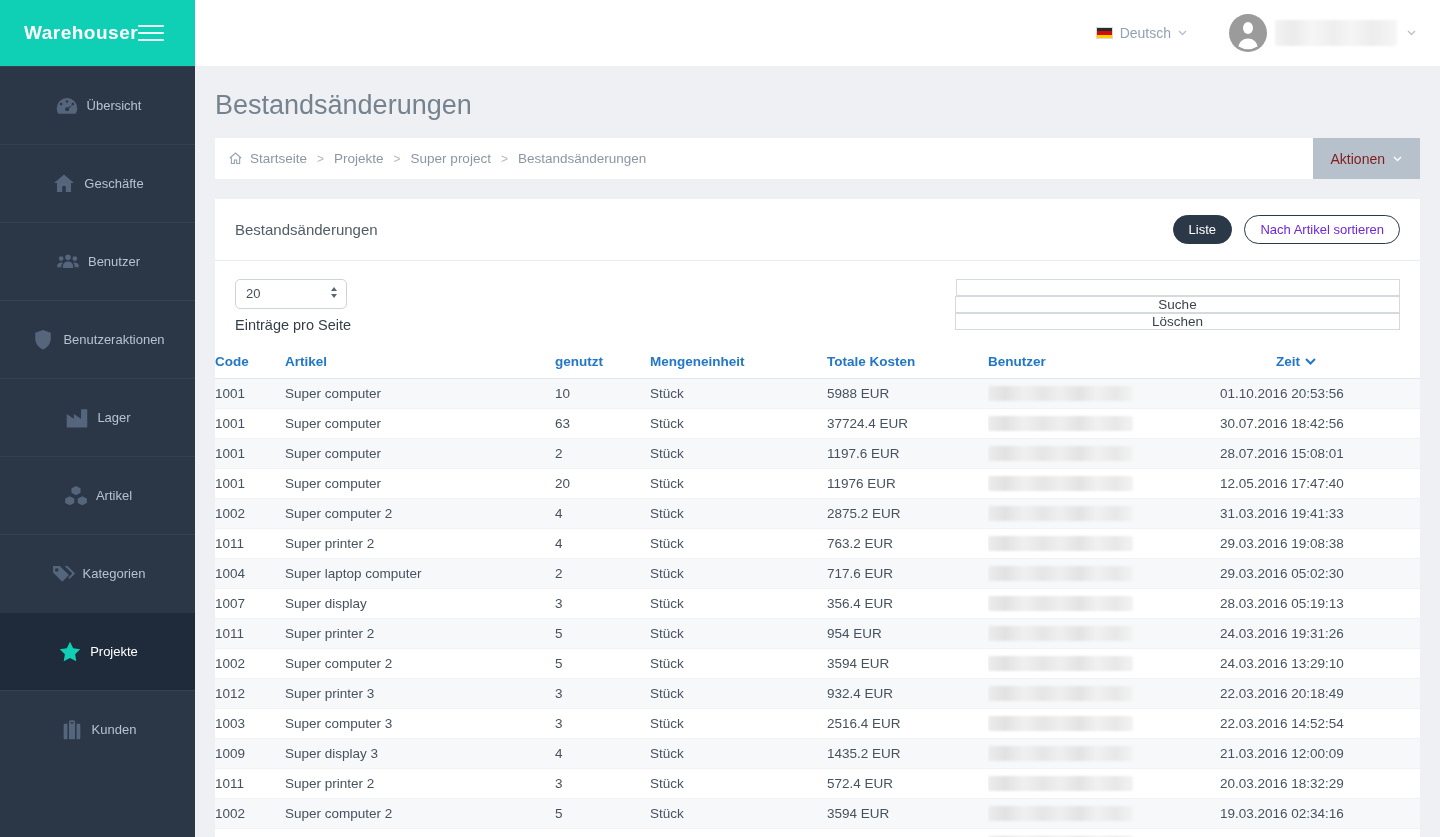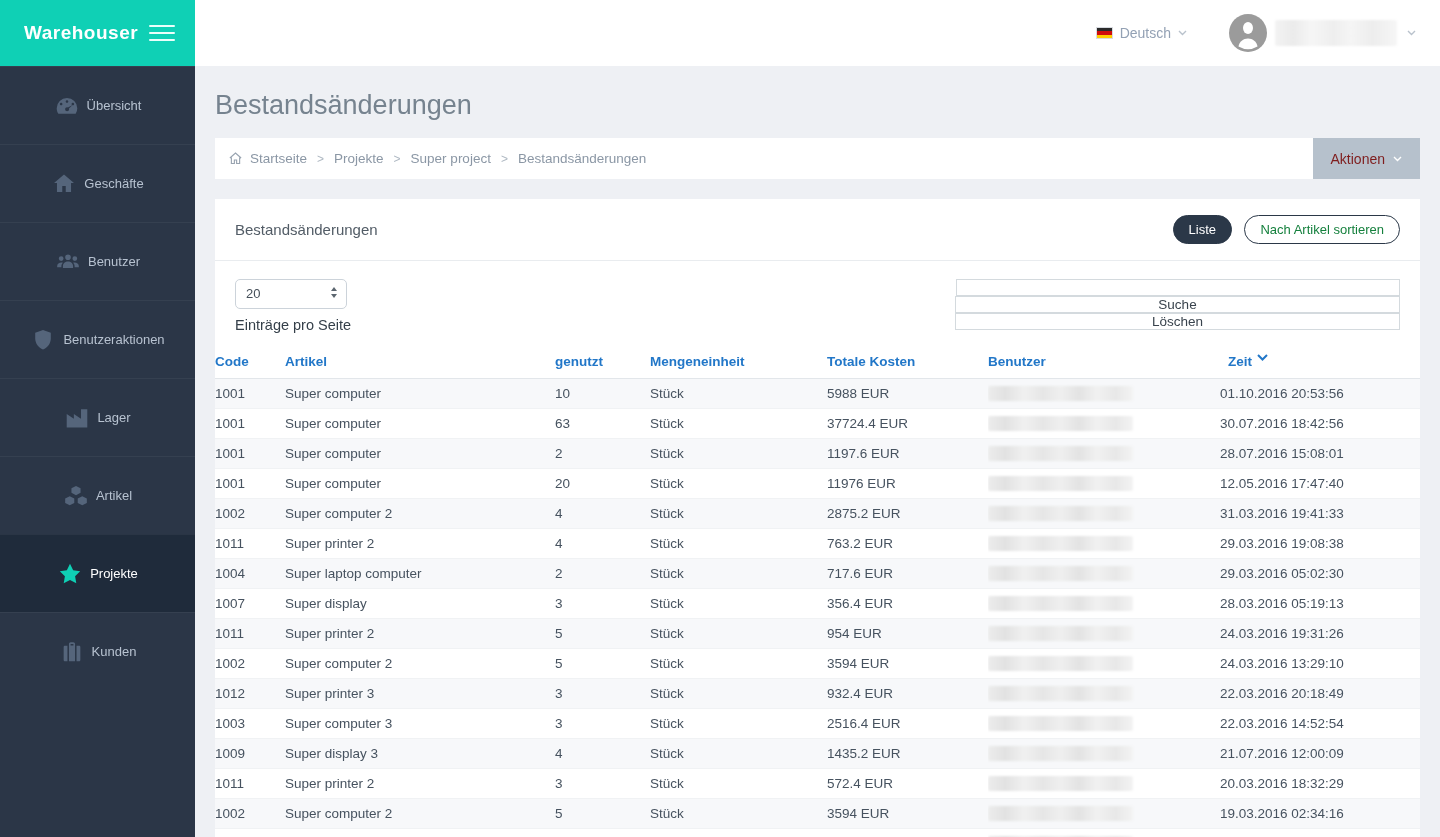--- a/index.html
+++ b/index.html
@@ -2,21 +2,21 @@
 <html><head>
 <meta charset="utf-8">
 <style>
   * { margin:0; padding:0; box-sizing:border-box; }
   html,body { width:1440px; height:837px; overflow:hidden; }
   body { font-family:"Liberation Sans", sans-serif; background:#eef0f4; color:#46525f; }
   .app { display:flex; width:1440px; height:837px; }
 
   
   .sidebar { width:195px; flex:none; background:#2b3647; height:837px; }
-  .brand { height:66px; background:#0fd0b5; display:flex; align-items:center; justify-content:space-between; padding:0 20px 0 24px; }
+  .brand { height:66px; background:#0fd0b5; display:flex; align-items:center; padding:0 20px 0 24px; }
   .brand-name { color:#fff; font-size:19px; font-weight:bold; letter-spacing:.5px; }
   .hamburger { width:26px; display:flex; flex-direction:column; gap:5px; cursor:pointer; }
   .hamburger span { display:block; height:2px; background:#eafffb; border-radius:1px; }
   .nav-item { height:78px; display:flex; align-items:center; justify-content:center; gap:7px; border-top:1px solid rgba(255,255,255,0.05); cursor:pointer; }
   .nav-item:first-child { border-top:none; }
   .nav-item svg { width:26px; height:26px; fill:#55657b; }
   .nav-item .nav-label { font-size:13px; color:#b7c2d0; }
   .nav-item.active { background:#1f2b3b; }
   .nav-item.active svg { fill:#0fd0b5; }
   .nav-item.active .nav-label { color:#ffffff; }
@@ -43,42 +43,42 @@
   .bc-sep { margin:0 10px; color:#aeb8c2; font-size:12px; }
   .actions-btn { position:absolute; right:0; top:0; height:41px; padding:0 18px; background:#b6c1cc; color:#7f1d1d; font-size:14px; display:flex; align-items:center; gap:8px; border:none; cursor:pointer; font-family:inherit; }
   .actions-btn .chev { color:#fff; }
 
   
   .panel { background:#fff; margin-top:20px; min-height:700px; }
   .panel-head { display:flex; align-items:center; justify-content:space-between; padding:0 20px; height:62px; border-bottom:1px solid #e9ecef; }
   .panel-title { font-size:15px; color:#525c66; }
   .pill { border-radius:16px; font-size:13px; padding:6px 15px; cursor:pointer; font-family:inherit; }
   .pill-dark { background:#2b3848; color:#fff; border:1px solid #2b3848; }
-  .pill-outline { background:#fff; color:#15803d; border:1px solid #2b3848; margin-left:8px; }
+  .pill-outline { background:#fff; color:#6d28d9; border:1px solid #2b3848; margin-left:8px; }
 
   .controls { display:flex; justify-content:space-between; align-items:flex-start; padding:18px 20px 13px; }
   .select-box { width:112px; height:30px; border:1px solid #ccd3da; border-radius:5px; position:relative; font-size:13px; color:#454f59; line-height:28px; padding-left:10px; background:#fff; cursor:pointer; }
   .sel-arrows { position:absolute; right:9px; top:7px; }
   .sel-arrows b { display:block; width:0; height:0; border-left:3.5px solid transparent; border-right:3.5px solid transparent; }
   .sel-arrows b.up { border-bottom:4.5px solid #5c6670; margin-bottom:3px; }
   .sel-arrows b.down { border-top:4.5px solid #5c6670; }
   .per-page-label { margin-top:8px; font-size:14.5px; color:#343f49; }
 
   .search-group { display:flex; height:32px;flex-direction:column; }
   .search-group input { width:444px; height:32px; border:1px solid #d4dade; padding:0 10px; font-size:13px; font-family:inherit; color:#46525f; outline:none; }
   .search-group button { height:32px; margin-left:-1px; padding:0 15px; background:#fff; border:1px solid #d4dade; font-size:13.5px; color:#39434d; cursor:pointer; font-family:inherit; }
 
   table { width:100%; border-collapse:collapse; table-layout:fixed; font-size:13.5px; color:#46525f; }
   thead th { text-align:left; font-weight:700; color:#2277c8; height:32px; border-bottom:1px solid #e2e6ea; padding:0; }
   th.c-code, td.c-code { }
   th.c-zeit { padding-left:8px; }
   tbody td { height:30px; padding:0; white-space:nowrap; overflow:hidden; }
   tbody tr:nth-child(odd) { background:#f7f8fa; }
   tbody tr { border-top:1px solid #f0f2f4; }
-  .th-zeit-wrap { display:inline-flex; gap:5px; }
+  .th-zeit-wrap { display:inline-flex; align-items:center; gap:5px;margin-left:48px; }
   .sort-caret { display:inline-flex; }
   .redacted { width:145px; height:15px; border-radius:2px; filter:blur(1.1px);
     background:linear-gradient(90deg,#ececec,#e2e2e2 12%,#f0f0f0 25%,#e6e6e6 38%,#efefef 50%,#e3e3e3 63%,#f1f1f1 75%,#e8e8e8 88%,#f3f3f3); }
 </style>
 </head>
 <body>
 
 <div class="app">
 
   <aside class="sidebar">
@@ -119,20 +119,26 @@
       <svg viewBox="0 0 24 24">
           <path d="M2.5 20.8V8.2l6.6 4.6V8.2l6.6 4.6V4h5.8v16.8z"></path>
         </svg>
       <span class="nav-label">Lager</span>
     </div>
     <div class="nav-item">
       <svg viewBox="0 0 24 24">
           <path d="M12 2.8l4.2 2.1v4.2L12 11.2 7.8 9.1V4.9zM6.2 12.2l4.2 2.1v4.2l-4.2 2.1L2 18.5v-4.2zm11.6 0l4.2 2.1v4.2l-4.2 2.1-4.2-2.1v-4.2z"></path>
         </svg>
       <span class="nav-label">Artikel</span>
+    </div>
+    <div class="nav-item">
+      <svg viewBox="0 0 24 24">
+          <path d="M2.8 4.5v6.2l8.5 8.5 6.2-6.2-8.5-8.5H2.8zm3.4 2.1a1.6 1.6 0 1 1 0 3.2 1.6 1.6 0 0 1 0-3.2zM13.6 4.5h2.6l7 7-5.2 5.2-1.3-1.3 3.9-3.9z"></path>
+        </svg>
+      <span class="nav-label">Kategorien</span>
     </div>
     <div class="nav-item active">
       <svg viewBox="0 0 24 24">
           <path d="M12 2.6l2.9 5.9 6.5 1-4.7 4.6 1.1 6.4L12 17.5l-5.8 3 1.1-6.4-4.7-4.6 6.5-1z"></path>
         </svg>
       <span class="nav-label">Projekte</span>
     </div>
     <div class="nav-item">
       <svg viewBox="0 0 24 24">
           <path fill-rule="evenodd" d="M9.2 6.2V4.6c0-.9.7-1.6 1.6-1.6h2.4c.9 0 1.6.7 1.6 1.6v1.6h3.7c.7 0 1.2.5 1.2 1.2v12c0 .7-.5 1.2-1.2 1.2H5.5c-.7 0-1.2-.5-1.2-1.2v-12c0-.7.5-1.2 1.2-1.2h3.7zm1.5-.1h2.6V4.7h-2.6v1.4zM7.8 6.2v14.4h1.4V6.2H7.8zm7 0v14.4h1.4V6.2h-1.4z"></path>
@@ -405,21 +411,21 @@
 
               <tr>
                 <td class="c-code">1009</td>
                 <td>Super display 3</td>
                 <td>4</td>
                 <td>Stück</td>
                 <td>1435.2 EUR</td>
                 <td>
                   <div class="redacted"></div>
                 </td>
-                <td>21.07.2016 12:00:09</td>
+                <td>21.03.2016 12:00:09</td>
               </tr>
 
               <tr>
                 <td class="c-code">1011</td>
                 <td>Super printer 2</td>
                 <td>3</td>
                 <td>Stück</td>
                 <td>572.4 EUR</td>
                 <td>
                   <div class="redacted"></div>

